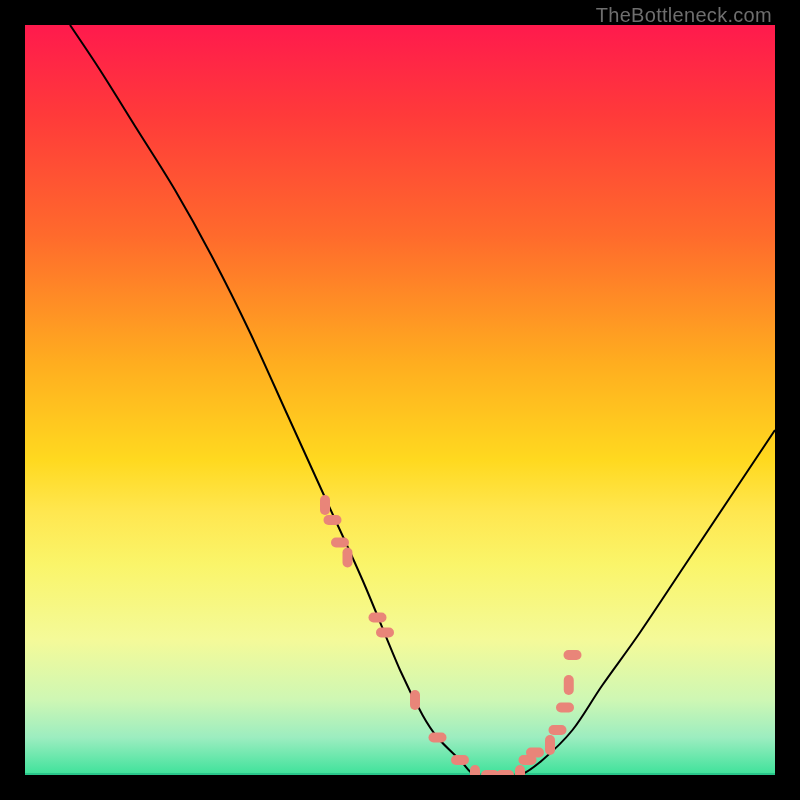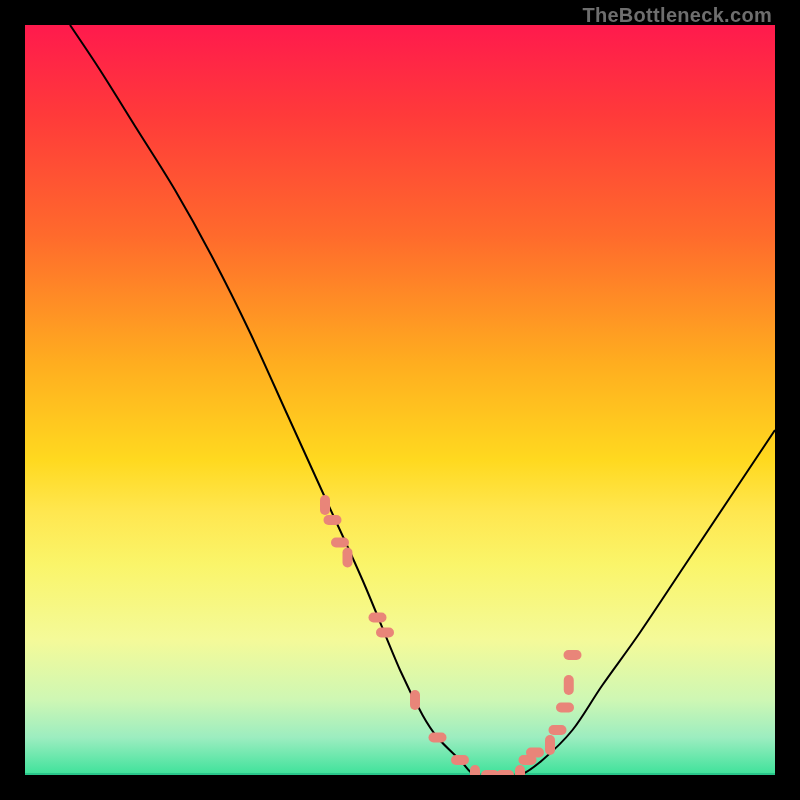--- a/index.html
+++ b/index.html
@@ -40,21 +40,21 @@
       #9cedc0 95%,
       #3de29a 100%
     );
   }
   .attribution {
     position: absolute;
     top: 4px;
     right: 28px;
     color: #6e6e6e;
     font-size: 20px;
-    font-weight: 700;
+    font-weight: 400;
     letter-spacing: 0.3px;
   }
   svg {
     position: absolute;
     top: 0;
     left: 0;
   }
   .curve {
     fill: none;
     stroke: #000;

